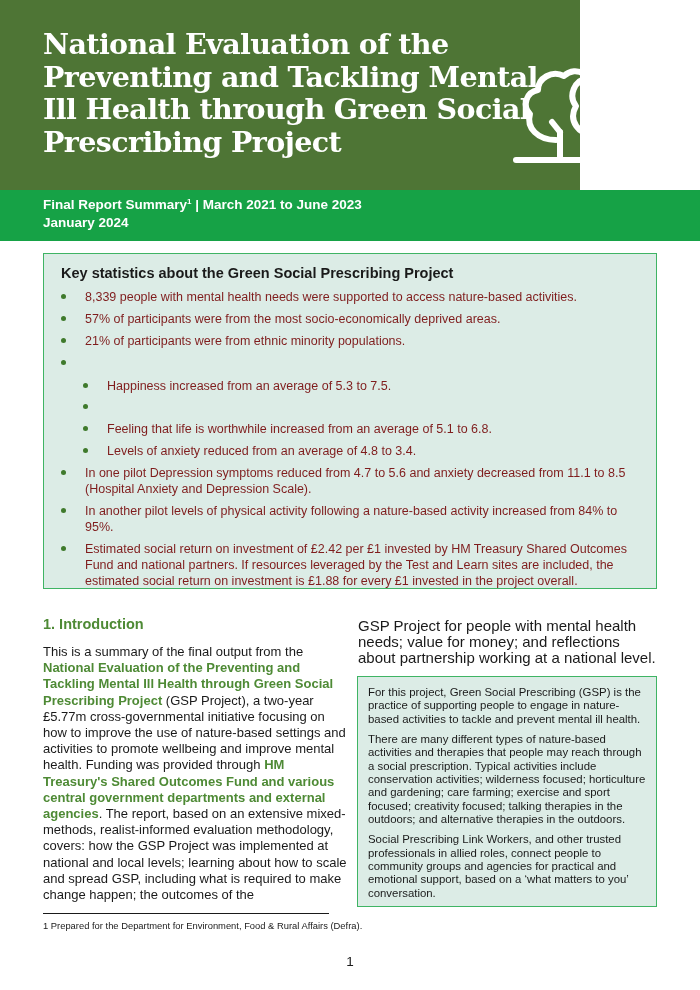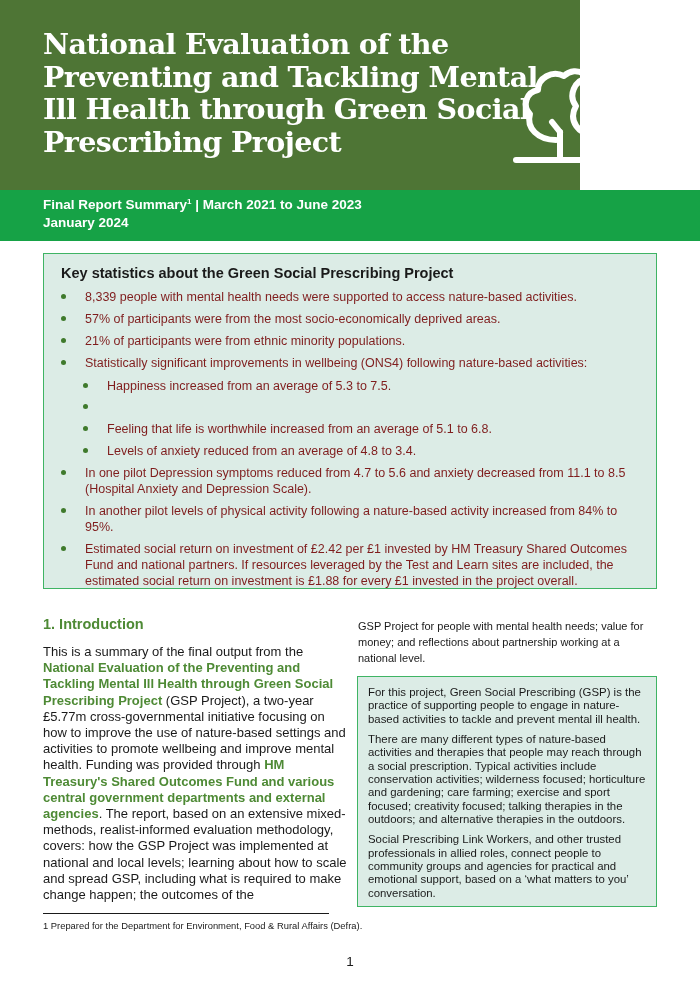--- a/index.html
+++ b/index.html
@@ -55,21 +55,21 @@
     font-size: 14.5px; color: #4e8a35;
   }
   .intro-body {
     position: absolute; left: 43px; top: 644px; width: 305px;
     font-size: 13px; line-height: 16.2px; color: #1a1a1a;
   }
   .intro-body .hl { color: #4e8a35; font-weight: bold; }
 
   .right-para {
     position: absolute; left: 358px; top: 618px; width: 300px;
-    font-size: 11px; line-height: 16.2px; color: #1a1a1a;
+    font-size: 15px; line-height: 16.2px; color: #1a1a1a;
   }
 
   .def-box {
     position: absolute; left: 357px; top: 676px; width: 300px; height: 231px;
     background: #dcece6; border: 1.5px solid #3fb464;
     padding: 9px 10px 12px 10px;
   }
   .def-box p { font-size: 11.4px; line-height: 13.4px; color: #1a1a1a; margin-bottom: 6.6px; }
 
   .fn-rule { position: absolute; left: 43px; top: 913px; width: 286px; height: 1px; background: #1a1a1a; }
@@ -112,21 +112,21 @@
   <div class="band-line1"><span>Final Report Summary</span><sup>1</sup><span> | March 2021 to June 2023</span></div>
   <div class="band-line2">January 2024</div>
 </div>
 
 <section class="stats-box">
   <h2 class="stats-title">Key statistics about the Green Social Prescribing Project</h2>
   <div class="stats-list">
     <div class="bullet l1" style="top:35px"><i class="dot"></i><span>8,339 people with mental health needs were supported to access nature-based activities.</span></div>
     <div class="bullet l1" style="top:57px"><i class="dot"></i><span>57% of participants were from the most socio-economically deprived areas.</span></div>
     <div class="bullet l1" style="top:79px"><i class="dot"></i><span>21% of participants were from ethnic minority populations.</span></div>
-    <div class="bullet l1" style="top:101px"><i class="dot"></i><span>Statistically significant improvements in wellbeing (ONS4) following nature-based activities:</span></div>
+    <div class="bullet l1" style="top:101px"><i class="dot"></i></div>
     <div class="bullet l2" style="top:124px"><i class="dot"></i><span>Happiness increased from an average of 5.3 to 7.5.</span></div>
     <div class="bullet l2" style="top:145px"><i class="dot"></i></div>
     <div class="bullet l2" style="top:167px"><i class="dot"></i><span>Feeling that life is worthwhile increased from an average of 5.1 to 6.8.</span></div>
     <div class="bullet l2" style="top:189px"><i class="dot"></i><span>Levels of anxiety reduced from an average of 4.8 to 3.4.</span></div>
     <div class="bullet l1" style="top:211px"><i class="dot"></i><span>In one pilot Depression symptoms reduced from 4.7 to 5.6 and anxiety decreased from 11.1 to 8.5 (Hospital Anxiety and Depression Scale).</span></div>
     <div class="bullet l1" style="top:249px"><i class="dot"></i><span>In another pilot levels of physical activity following a nature-based activity increased from 84% to 95%.</span></div>
     <div class="bullet l1" style="top:287px"><i class="dot"></i><span>Estimated social return on investment of £2.42 per £1 invested by HM Treasury Shared Outcomes Fund and national partners. If resources leveraged by the Test and Learn sites are included, the estimated social return on investment is £1.88 for every £1 invested in the project overall.</span></div>
   </div>
 </section>
 

